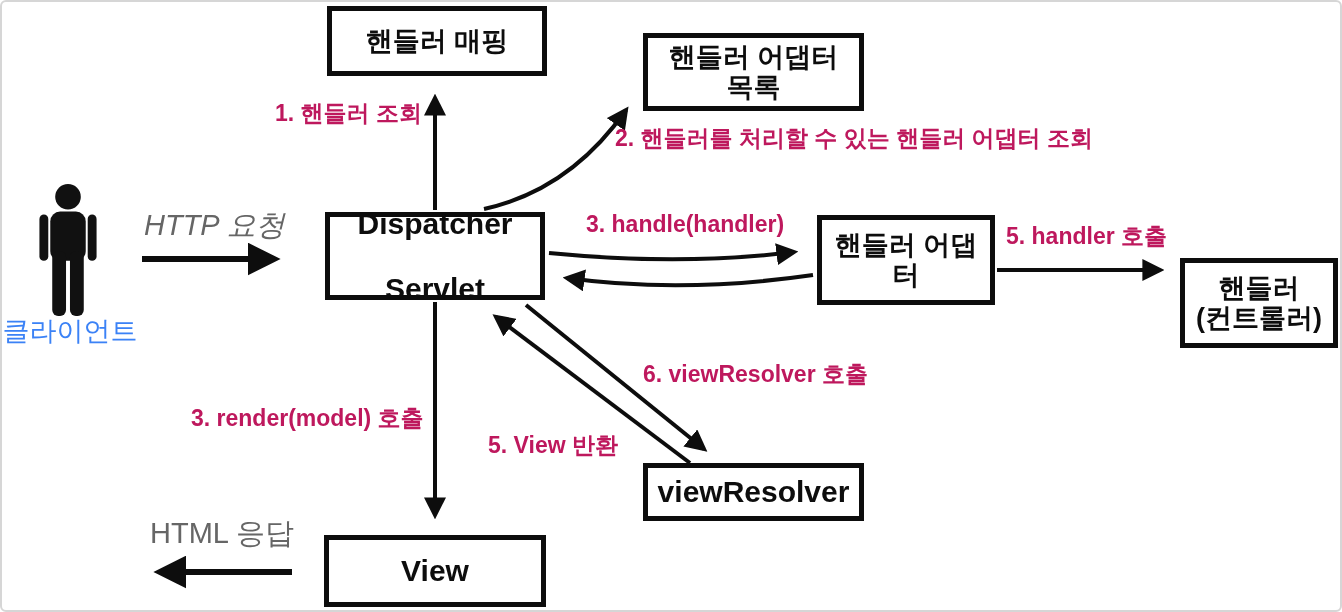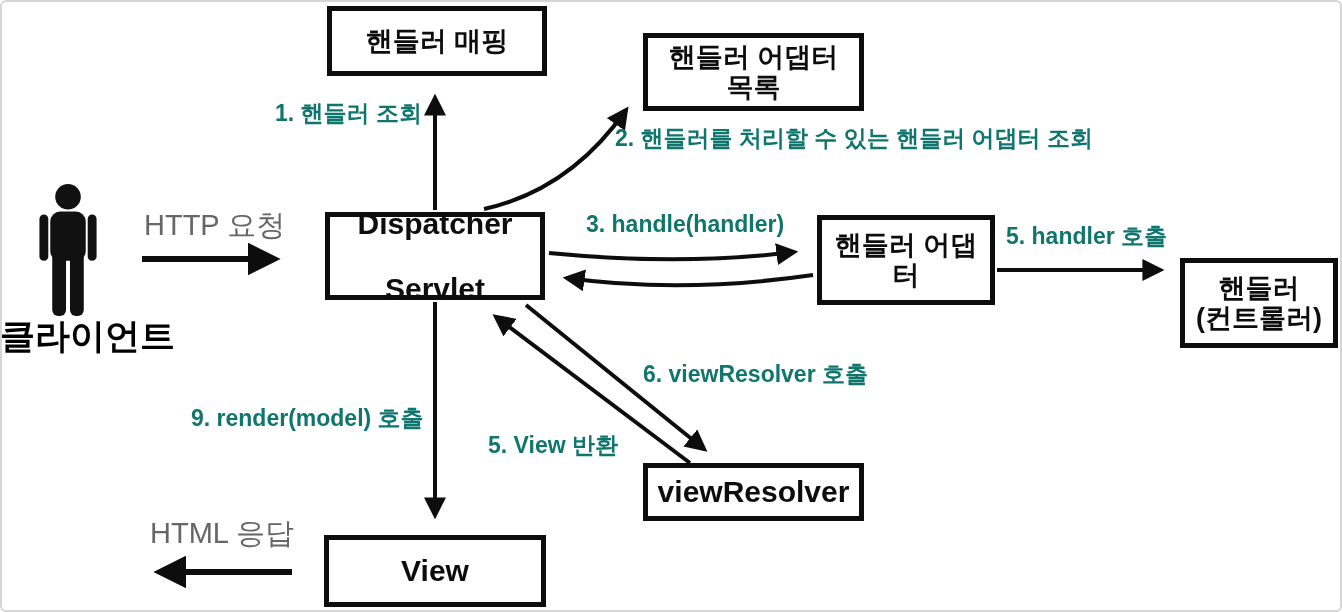--- a/index.html
+++ b/index.html
@@ -24,31 +24,31 @@
     text-align:center;
     font-weight:bold; color:#0d0d0d;
     line-height:1.12;
     z-index:2;
   }
   .node .ln { display:block; }
   .kr-box { font-size:27px; }
   .en-box { font-size:30px; }
   .edge-label {
     position:absolute; z-index:3;
-    font-weight:bold; color:#0f766e;
+    font-weight:bold; color:#be185d;
     font-size:23px; white-space:nowrap;
   }
   .flow-label {
     position:absolute; z-index:3;
     color:#666666; font-size:29px; white-space:nowrap;
   }
   .client-label {
     position:absolute; z-index:3;
-    color:#000000; font-size:35px;
-    width:140px; text-align:center; white-space:nowrap;font-weight:bold;
+    color:#3b82f6; font-size:27px;
+    width:140px; text-align:center; white-space:nowrap;
   }
   .actor { position:absolute; z-index:2; }
 </style>
 </head>
 <body>
 
 <div class="canvas">
 
   <svg class="wires" viewBox="0 0 1342 612">
     <defs>
@@ -114,24 +114,24 @@
   </div>
 
   <div class="node en-box" style="left:322px; top:533px; width:222px; height:72px;">
     <span class="ln">View</span>
   </div>
 
   <div class="node en-box" style="left:641px; top:461px; width:221px; height:58px;">
     <span class="ln">viewResolver</span>
   </div>
 
-  <div class="flow-label" style="left:142px; top:204px;">HTTP 요청</div>
+  <div class="flow-label" style="left:142px; top:204px;font-style:italic;">HTTP 요청</div>
   <div class="flow-label" style="left:148px; top:512px;">HTML 응답</div>
 
   <div class="edge-label" style="left:273px; top:96px;">1. 핸들러 조회</div>
   <div class="edge-label" style="left:613px; top:121px;">2. 핸들러를 처리할 수 있는 핸들러 어댑터 조회</div>
   <div class="edge-label" style="left:584px; top:209px;">3. handle(handler)</div>
   <div class="edge-label" style="left:1004px; top:219px;">5. handler 호출</div>
   <div class="edge-label" style="left:641px; top:357px;">6. viewResolver 호출</div>
   <div class="edge-label" style="left:486px; top:428px;">5. View 반환</div>
-  <div class="edge-label" style="left:189px; top:401px;">9. render(model) 호출</div>
+  <div class="edge-label" style="left:189px; top:401px;">3. render(model) 호출</div>
 
 </div>
 
 </body></html>

